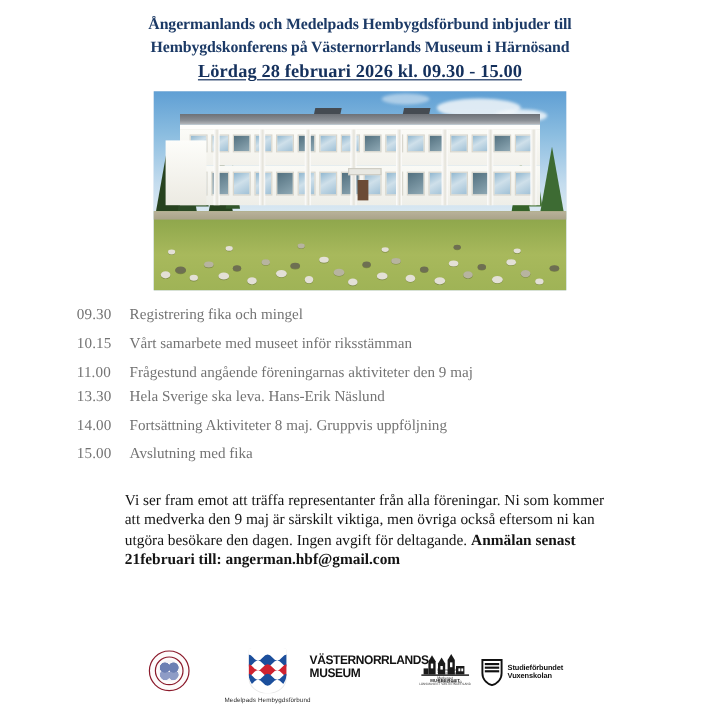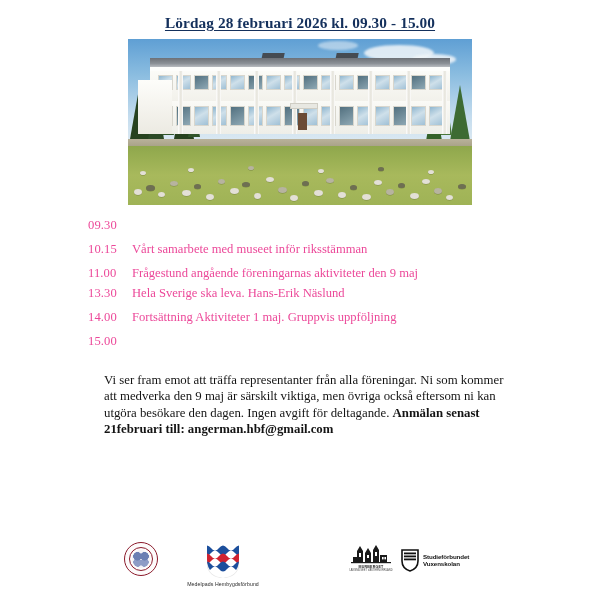--- a/index.html
+++ b/index.html
@@ -218,22 +218,22 @@
   .program-list {
     margin: 13px 0 0 0;
     padding: 0;
     list-style: none;
   }
   .program-row {
     display: flex;
     align-items: baseline;
     font-size: 12.6px;
     line-height: 15px;
-    color: #ec4899;
-    padding-left: 88px;
+    color: #737373;
+    padding-left: 64px;
   }
   .program-row .time {
     width: 44px;
     flex: 0 0 44px;
     letter-spacing: 0.1px;
   }
   .program-row .what {
     flex: 1 1 auto;
   }
   .gap-lg { margin-top: 13px; }
@@ -364,20 +364,22 @@
     letter-spacing: -0.1px;
     white-space: nowrap;
   }
 </style>
 </head>
 <body>
 
 <div class="page">
 
   <div class="heading-block">
+    <div class="heading-line">Ångermanlands och Medelpads Hembygdsförbund inbjuder till</div>
+    <div class="heading-line">Hembygdskonferens på Västernorrlands Museum i Härnösand</div>
     <div class="heading-date">Lördag 28 februari 2026 kl. 09.30 - 15.00</div>
   </div>
 
   <div class="photo-wrap">
     <div class="photo">
 
       <div class="sky"></div>
       <div class="cloud c3"></div>
       <div class="cloud c1"></div>
       <div class="cloud c2"></div>
@@ -495,39 +497,41 @@
         <div class="door"></div>
       </div>
 
     </div>
   </div>
 
 
   <ul class="program-list">
     <li class="program-row gap-lg">
       <span class="time">09.30</span>
+      <span class="what">Registrering fika och mingel</span>
     </li>
     <li class="program-row gap-md">
       <span class="time">10.15</span>
       <span class="what">Vårt samarbete med museet inför riksstämman</span>
     </li>
     <li class="program-row gap-md">
       <span class="time">11.00</span>
       <span class="what">Frågestund angående föreningarnas aktiviteter den 9 maj</span>
     </li>
     <li class="program-row gap-sm">
       <span class="time">13.30</span>
       <span class="what">Hela Sverige ska leva. Hans-Erik Näslund</span>
     </li>
     <li class="program-row gap-md">
       <span class="time">14.00</span>
-      <span class="what">Fortsättning Aktiviteter 1 maj. Gruppvis uppföljning</span>
+      <span class="what">Fortsättning Aktiviteter 8 maj. Gruppvis uppföljning</span>
     </li>
     <li class="program-row gap-md">
       <span class="time">15.00</span>
+      <span class="what">Avslutning med fika</span>
     </li>
   </ul>
 
   <p class="closing"><span>Vi ser fram emot att träffa representanter från alla föreningar. Ni som kommer att medverka den 9 maj är särskilt viktiga, men övriga också eftersom ni kan utgöra besökare den dagen. Ingen avgift för deltagande. </span><b>Anmälan senast 21februari till: angerman.hbf@gmail.com</b></p>
 
   <div class="footer">
 
     <div class="logo" style="left:124px; top:6px;">
       <div class="seal">
         <div class="seal-inner"></div>
@@ -544,20 +548,32 @@
           <g clip-path="url(#shclip)">
             <path d="M-4 8 q4 -5 8 0 t8 0 t8 0 t8 0 t8 0 v5 q-4 5 -8 0 t-8 0 t-8 0 t-8 0 t-8 0 Z" fill="#1c4f9c"></path>
             <path d="M-4 16 q4 -5 8 0 t8 0 t8 0 t8 0 t8 0 v5 q-4 5 -8 0 t-8 0 t-8 0 t-8 0 t-8 0 Z" fill="#cf2230"></path>
             <path d="M-4 24 q4 -5 8 0 t8 0 t8 0 t8 0 t8 0 v5 q-4 5 -8 0 t-8 0 t-8 0 t-8 0 t-8 0 Z" fill="#1c4f9c"></path>
           </g>
         </svg>
       </div>
       <div class="shield-caption">Medelpads Hembygdsförbund</div>
     </div>
 
+    <div class="logo" style="left:258px; top:10px; width:100px; display:flex; align-items:flex-start; gap:3px;">
+      <div>
+        <div class="wordmark">VÄSTERNORRLANDS</div>
+        <div class="wordmark">MUSEUM</div>
+      </div>
+      <div style="padding-top:11px;">
+        <div class="wordmark-sub">Länsmuseet</div>
+        <div class="wordmark-sub">Västernorrland /</div>
+        <div class="wordmark-sub">Murberget</div>
+        <div class="wordmark-sub">Tel 0611 886 00</div>
+      </div>
+    </div>
 
     <div class="logo" style="left:343px; top:8px; width:56px;">
       <div class="murberget-mark" style="margin:0 auto;">
         <svg viewBox="0 0 40 20" width="40" height="20">
           <g fill="#1a1a1a">
             <path d="M6 7 L9 2 L12 7 L12 18 L6 18 Z"></path>
             <rect x="8" y="9" width="2" height="4" fill="#fff"></rect>
             <path d="M14 9 L17 4 L20 9 L20 18 L14 18 Z"></path>
             <rect x="16" y="11" width="2" height="3" fill="#fff"></rect>
             <path d="M22 6 L25 1 L28 6 L28 18 L22 18 Z"></path>

